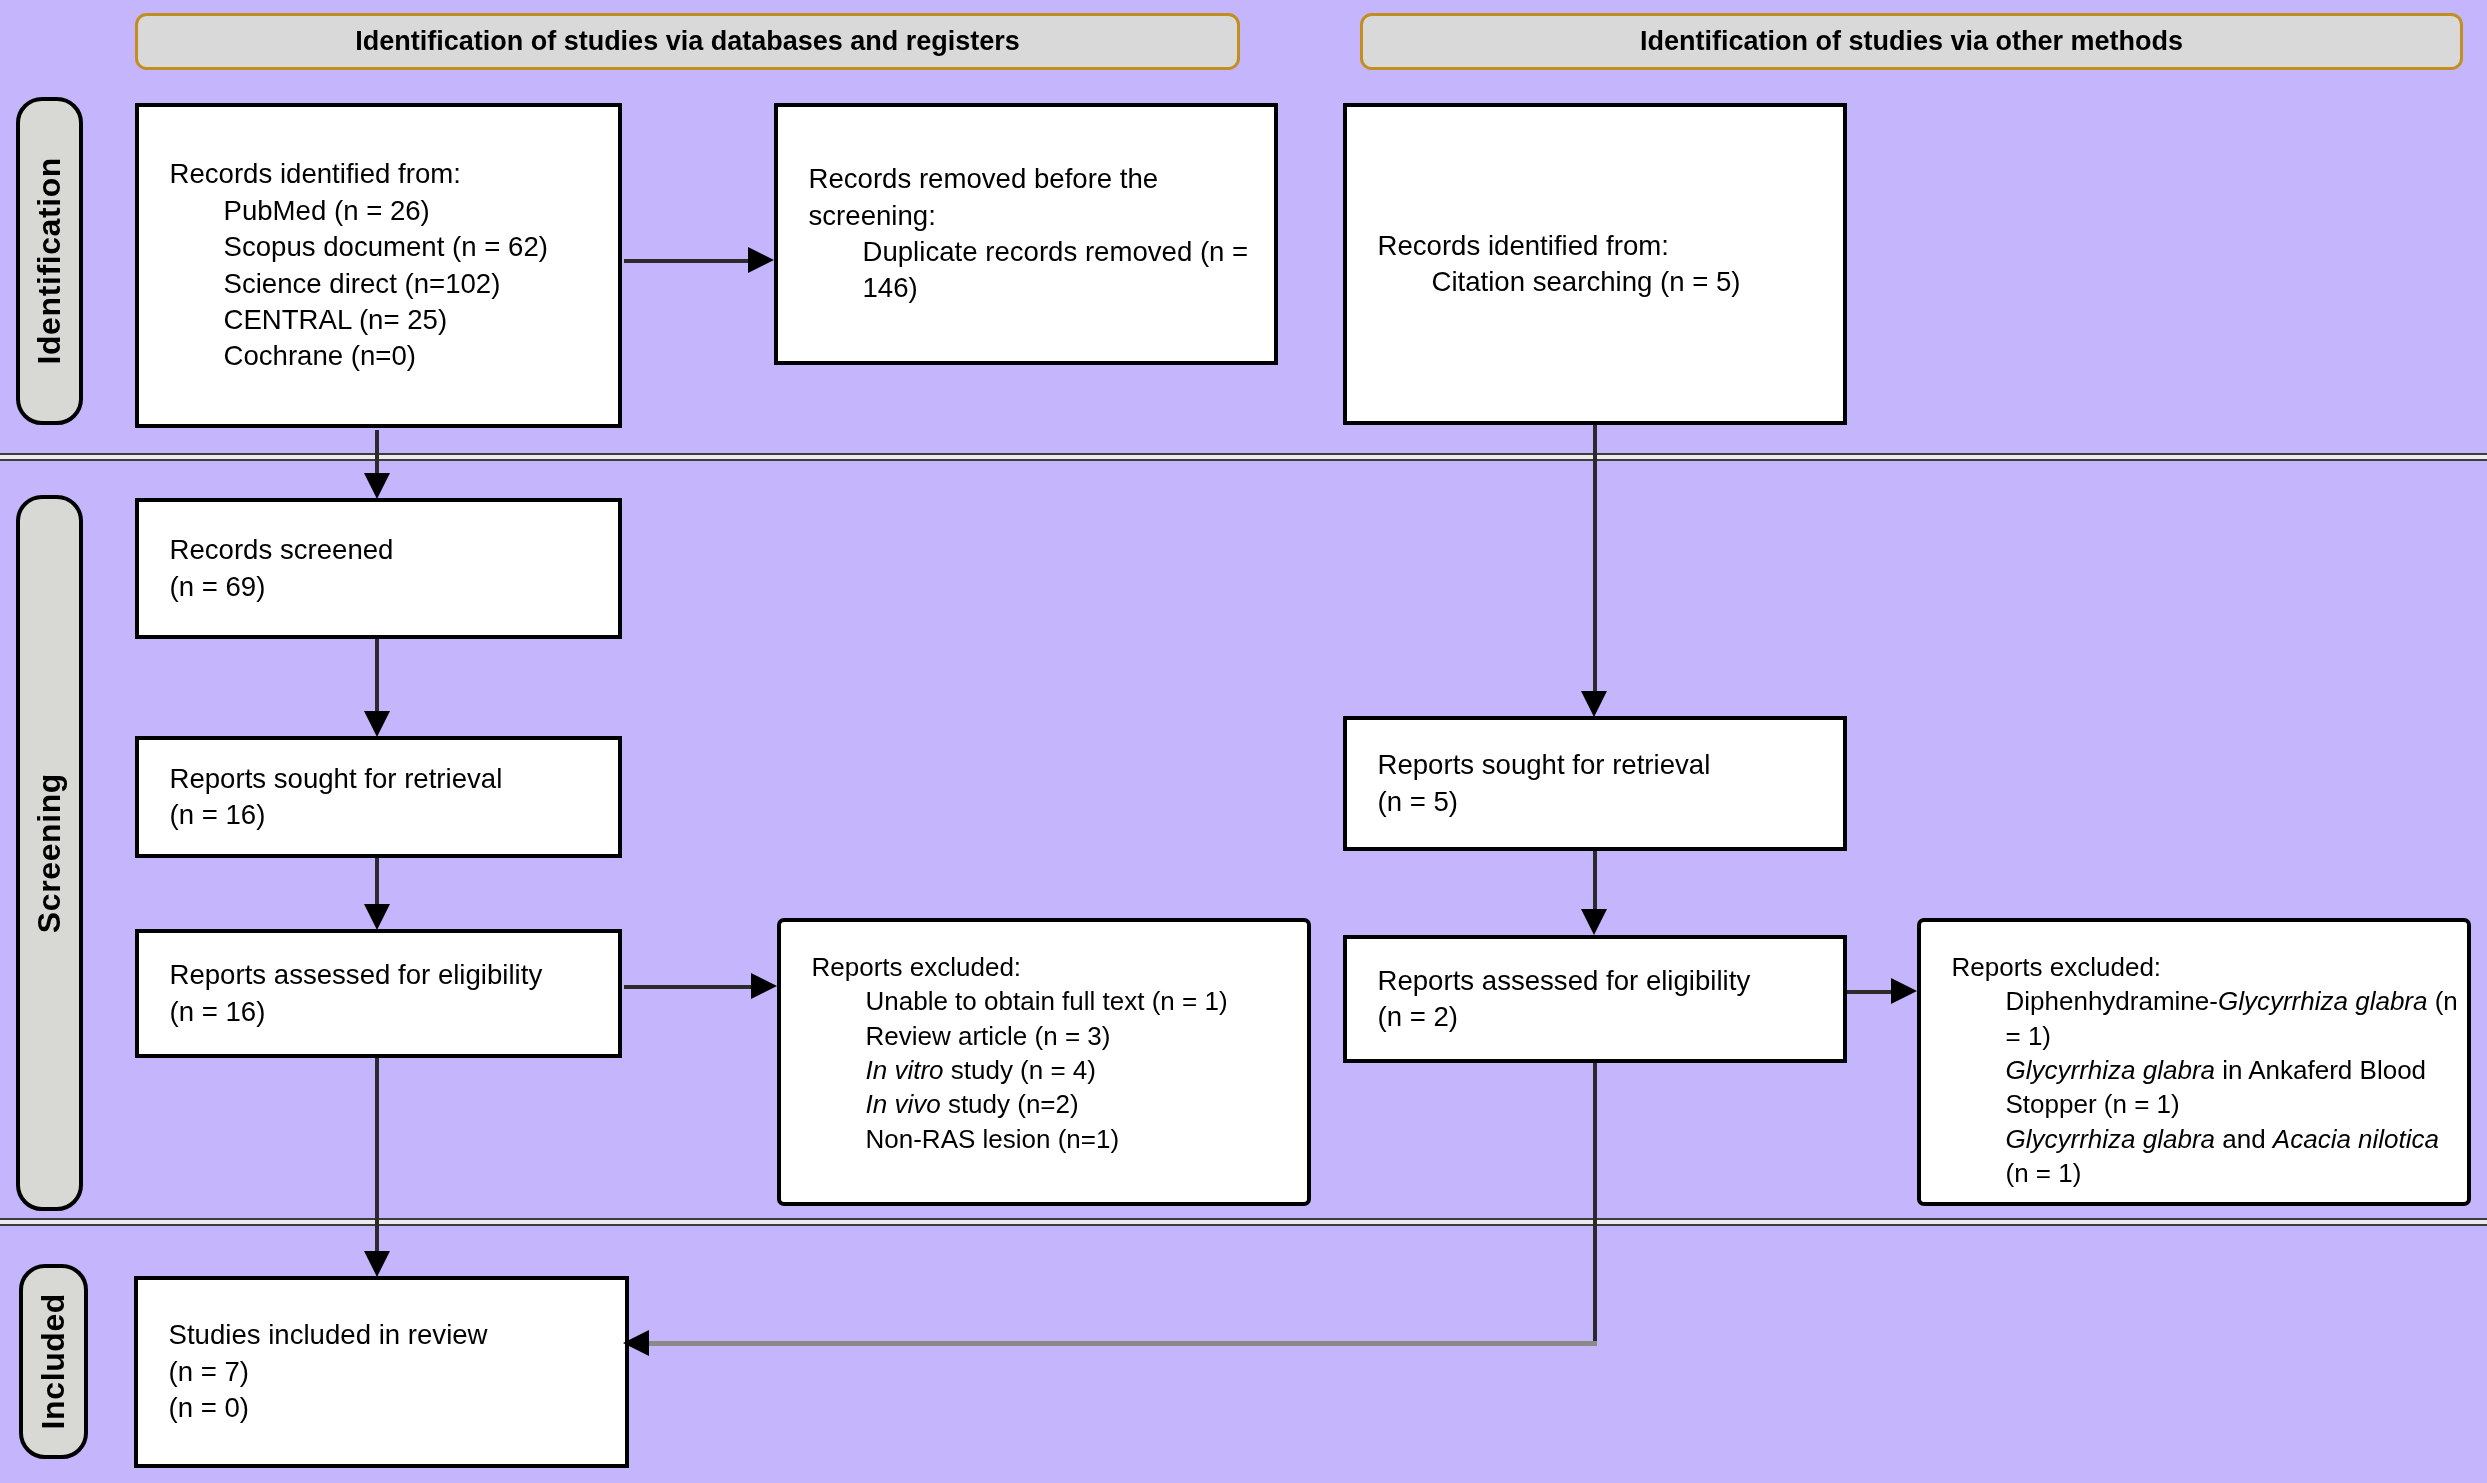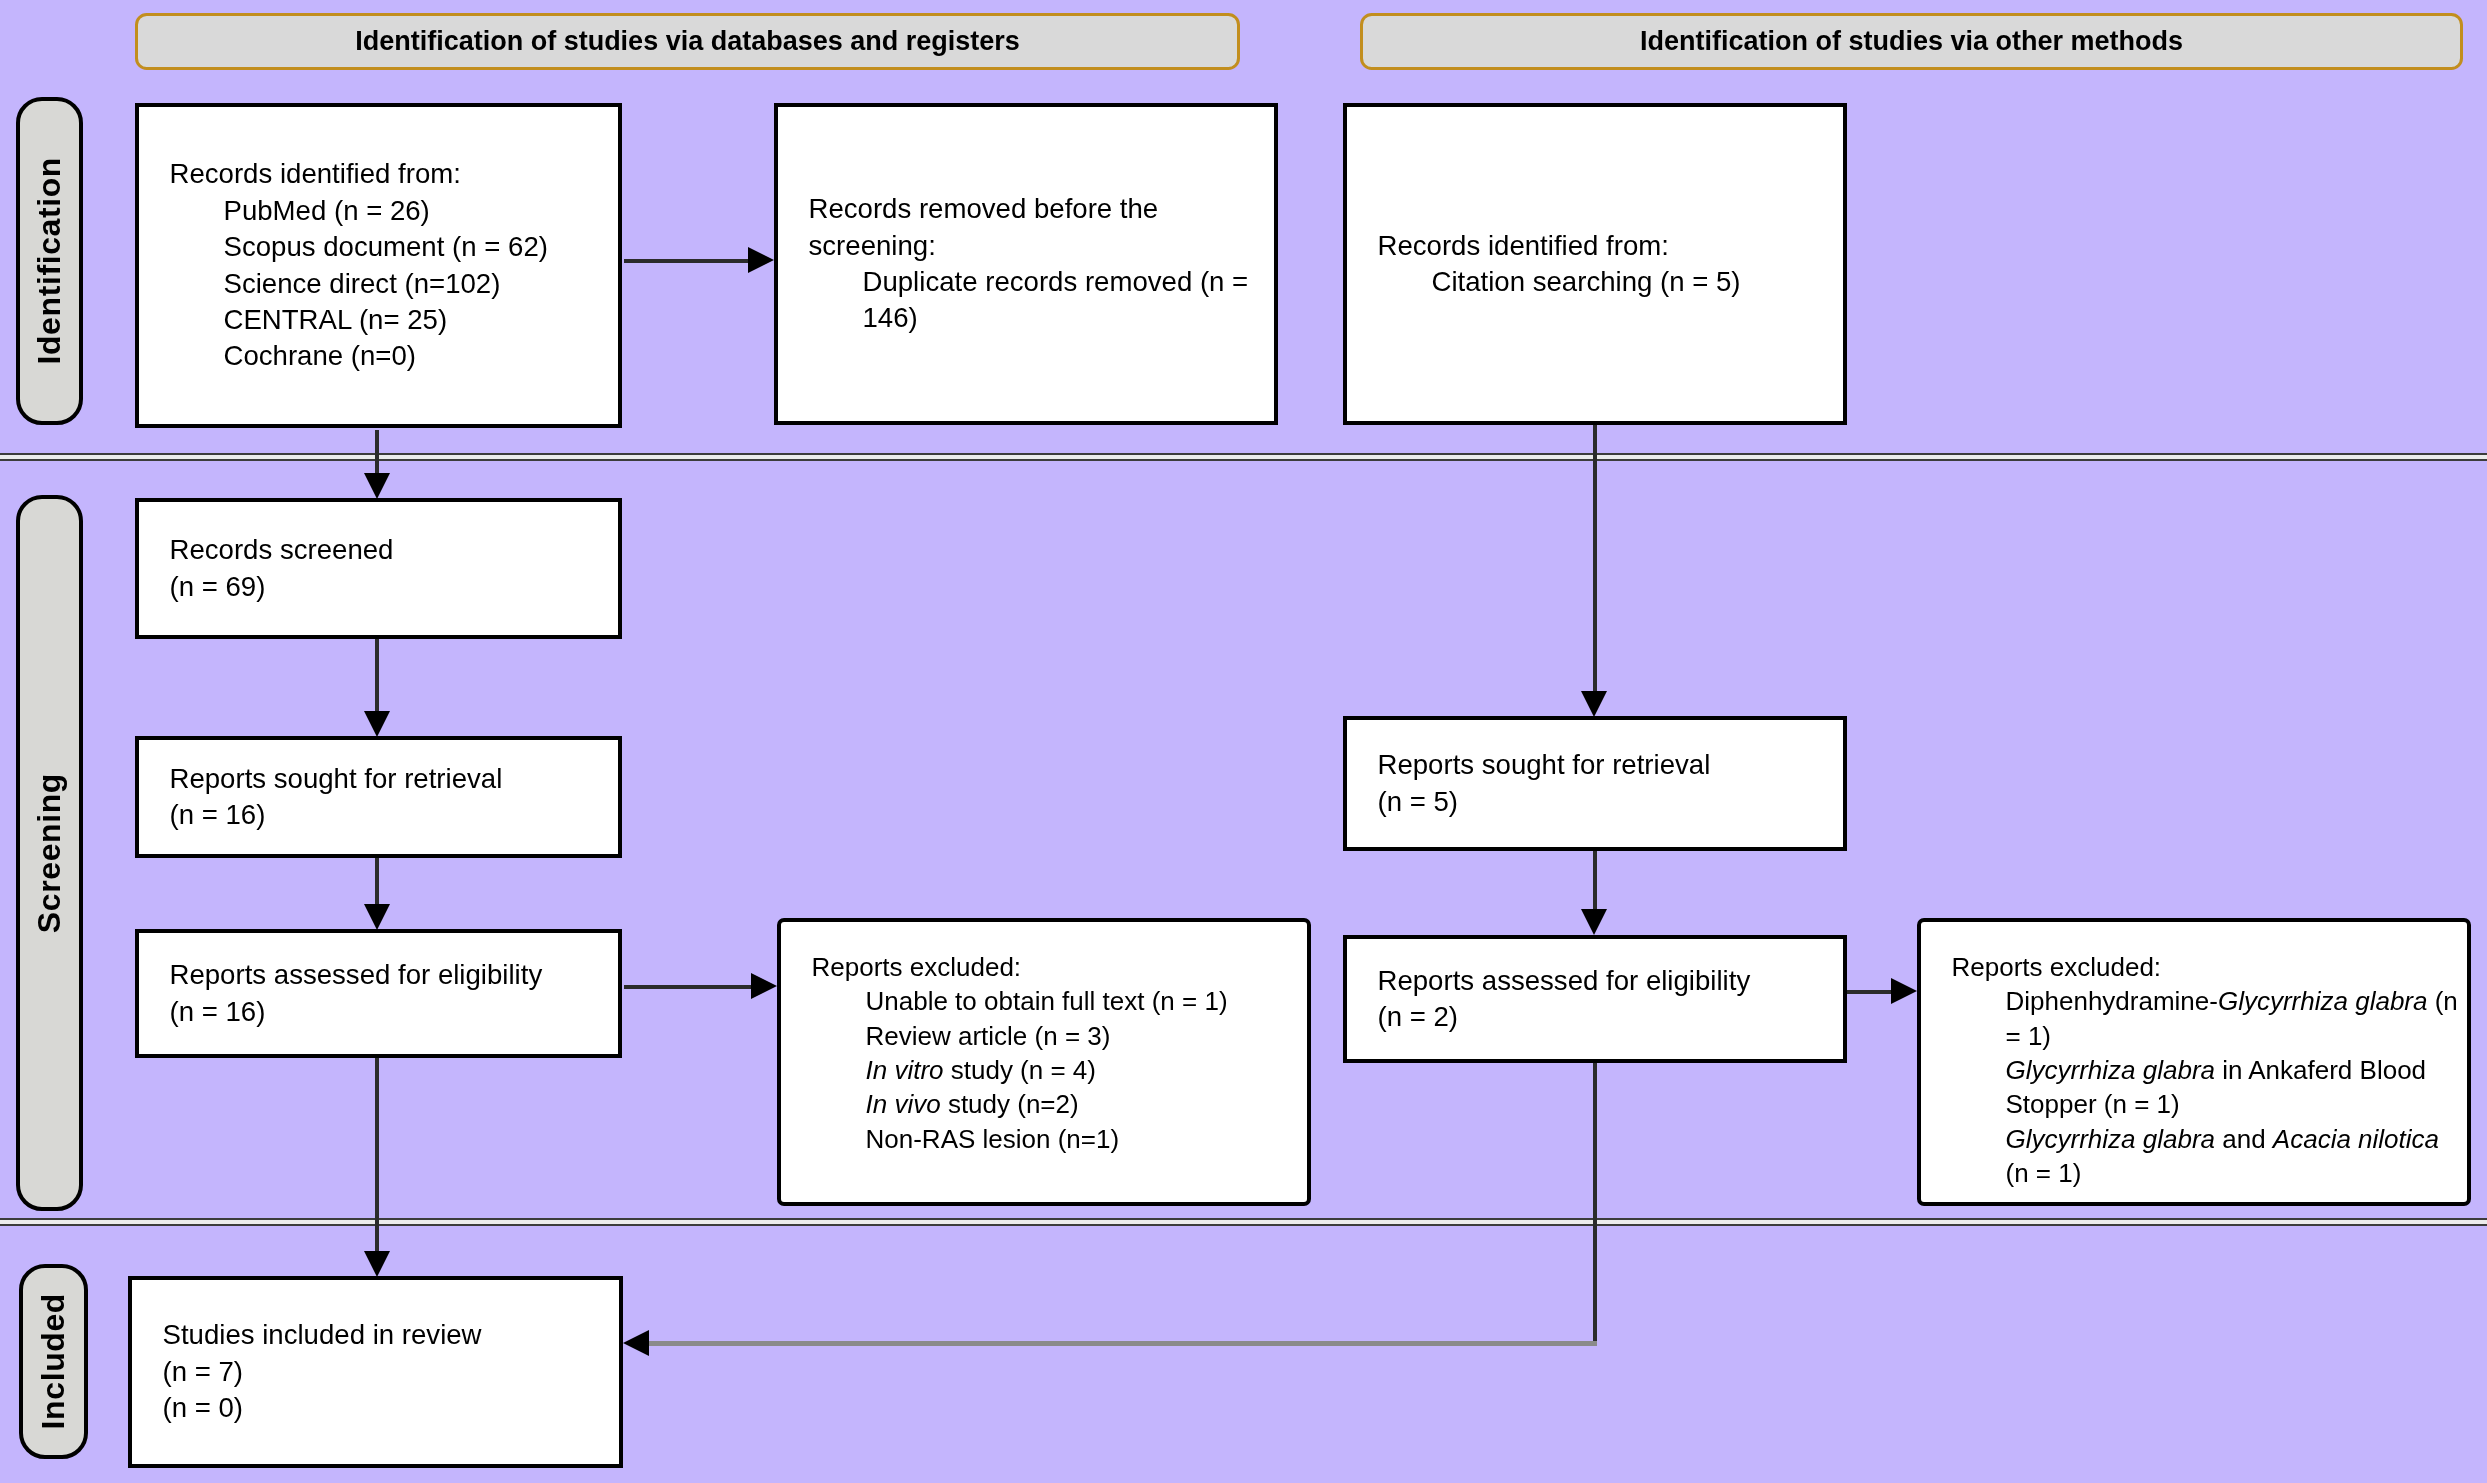--- a/index.html
+++ b/index.html
@@ -73,21 +73,21 @@
 
   <div class="box vcenter" style="left:135px; top:103px; width:487px; height:325px;">
     <div>Records identified from:</div>
     <div class="item">PubMed (n = 26)</div>
     <div class="item">Scopus document (n = 62)</div>
     <div class="item">Science direct (n=102)</div>
     <div class="item">CENTRAL (n= 25)</div>
     <div class="item">Cochrane (n=0)</div>
   </div>
 
-  <div class="box vcenter" style="left:774px; top:103px; width:504px; height:322px;">
+  <div class="box vcenter" style="left:774px; top:103px; width:504px; height:262px;">
     <div>Records removed before the screening:</div>
     <div class="item">Duplicate records removed (n = 146)</div>
   </div>
 
   <div class="box vcenter" style="left:1343px; top:103px; width:504px; height:322px;">
     <div>Records identified from:</div>
     <div class="item">Citation searching (n = 5)</div>
   </div>
 
   <div class="box vcenter" style="left:135px; top:498px; width:487px; height:141px;">
@@ -124,21 +124,21 @@
     <div>(n = 2)</div>
   </div>
 
   <div class="box toplist smalltext" style="left:1917px; top:918px; width:554px; height:288px;">
     <div>Reports excluded:</div>
     <div class="item"><span>Diphenhydramine-</span><span class="it">Glycyrrhiza glabra</span><span> (n = 1)</span></div>
     <div class="item"><span class="it">Glycyrrhiza glabra</span><span> in Ankaferd Blood Stopper (n = 1)</span></div>
     <div class="item"><span class="it">Glycyrrhiza glabra</span><span> and </span><span class="it">Acacia nilotica</span><span> (n = 1)</span></div>
   </div>
 
-  <div class="box vcenter" style="left:128px; top:1276px; width:495px; height:192px;">
+  <div class="box vcenter" style="left:134px; top:1276px; width:495px; height:192px;">
     <div>Studies included in review</div>
     <div>(n = 7)</div>
     <div>(n = 0)</div>
   </div>
 
   <div class="hline" style="left:624px; top:259px; width:133px;"></div>
   <div class="head-right" style="left:748px; top:247px;"></div>
 
   <div class="vline" style="left:375px; top:430px; height:47px;"></div>
   <div class="head-down" style="left:364px; top:473px;"></div>

